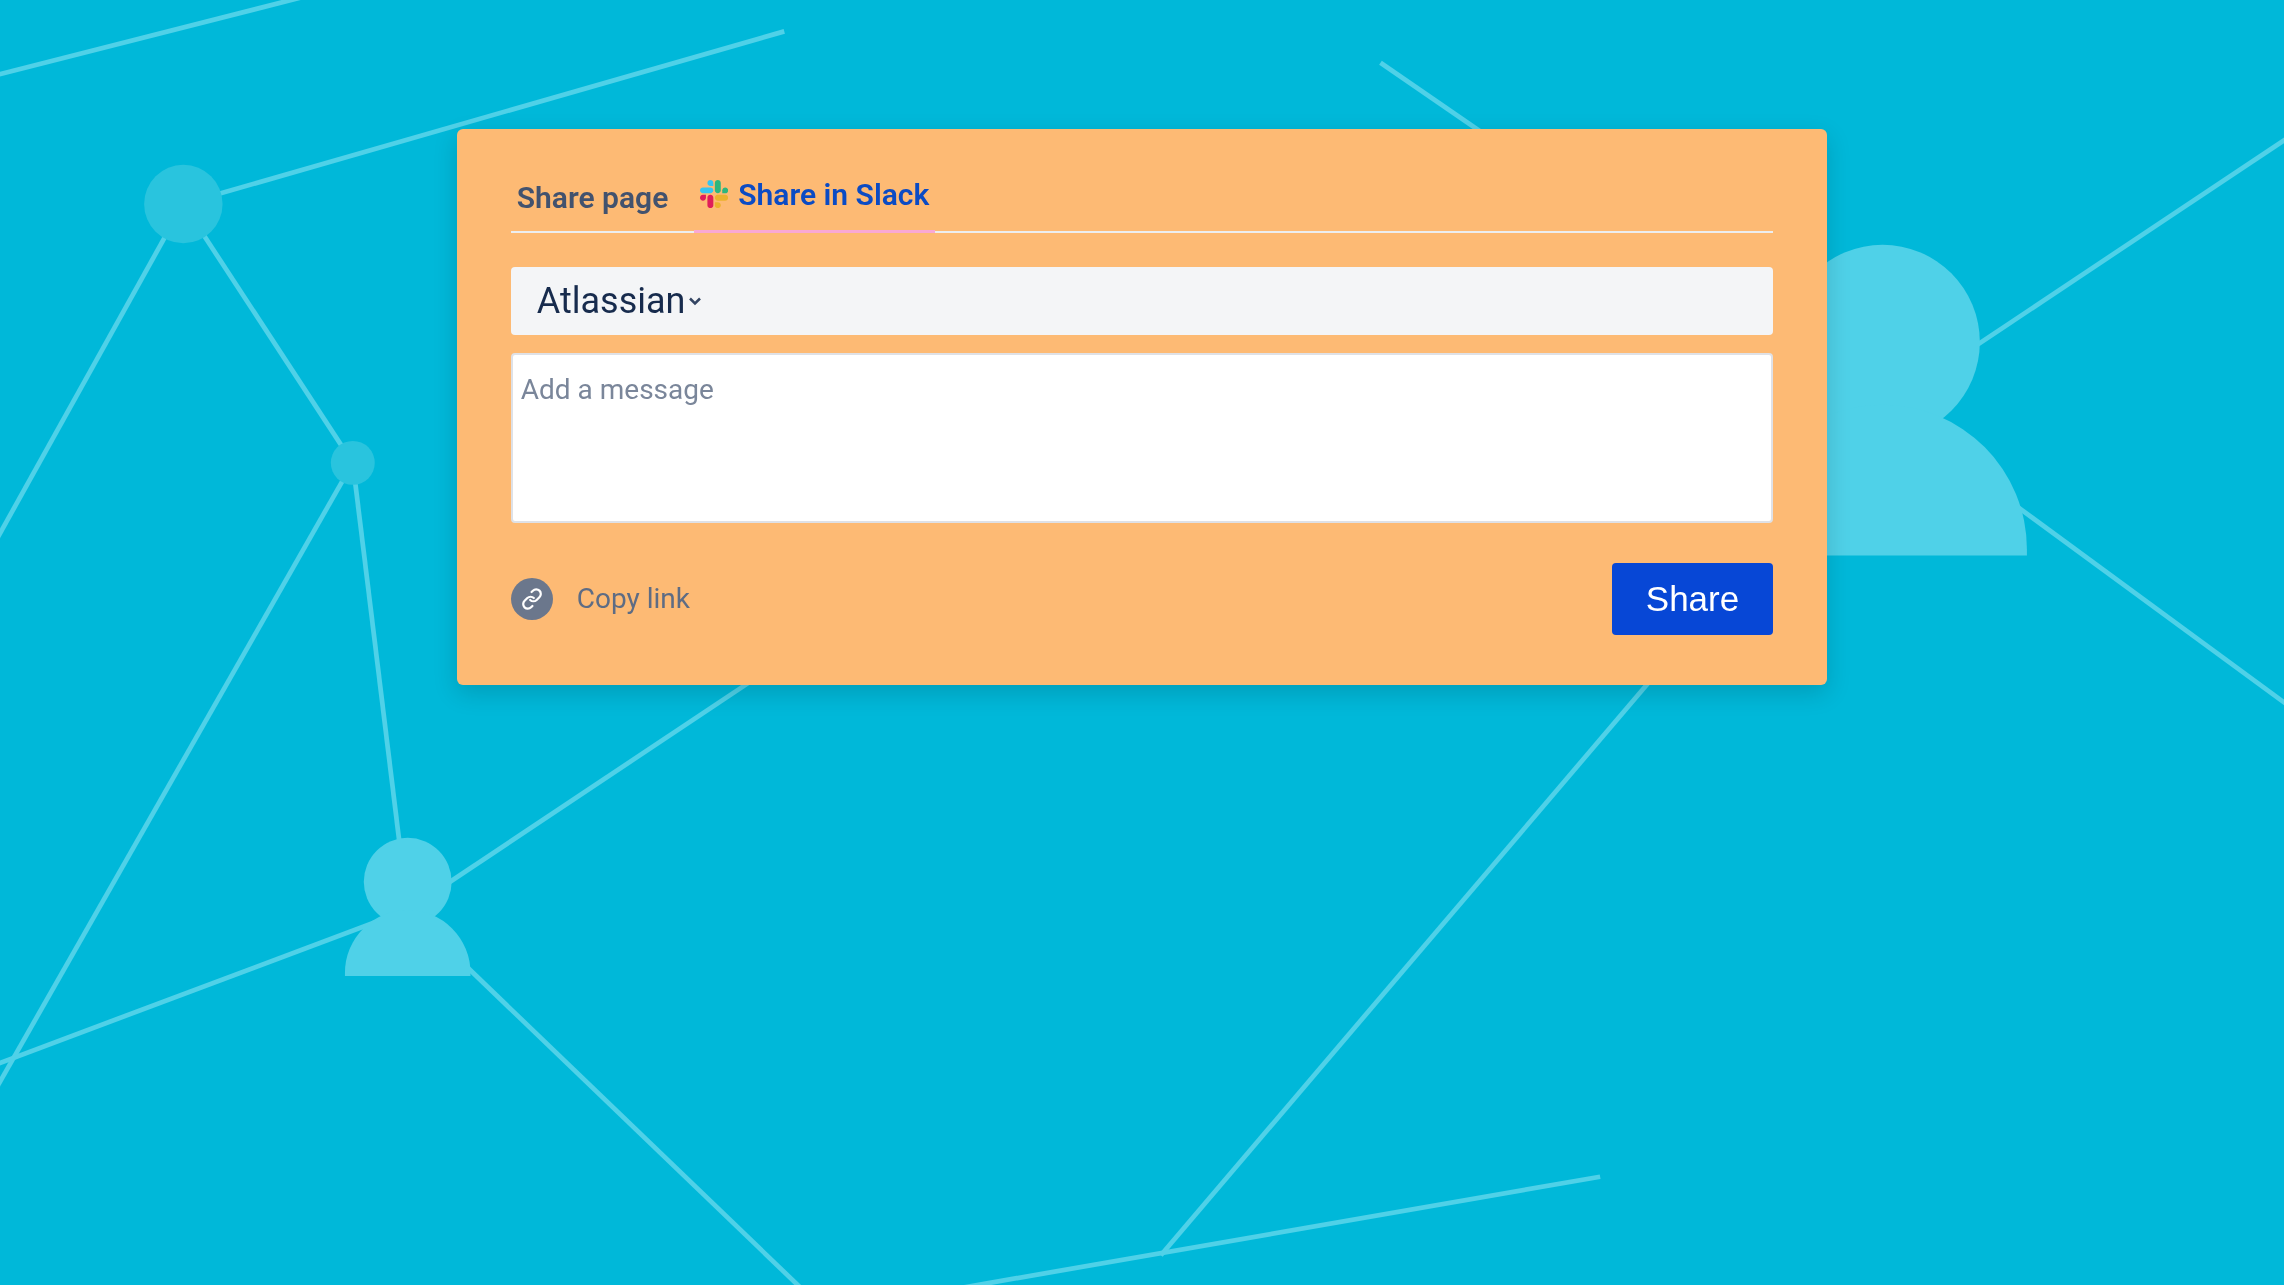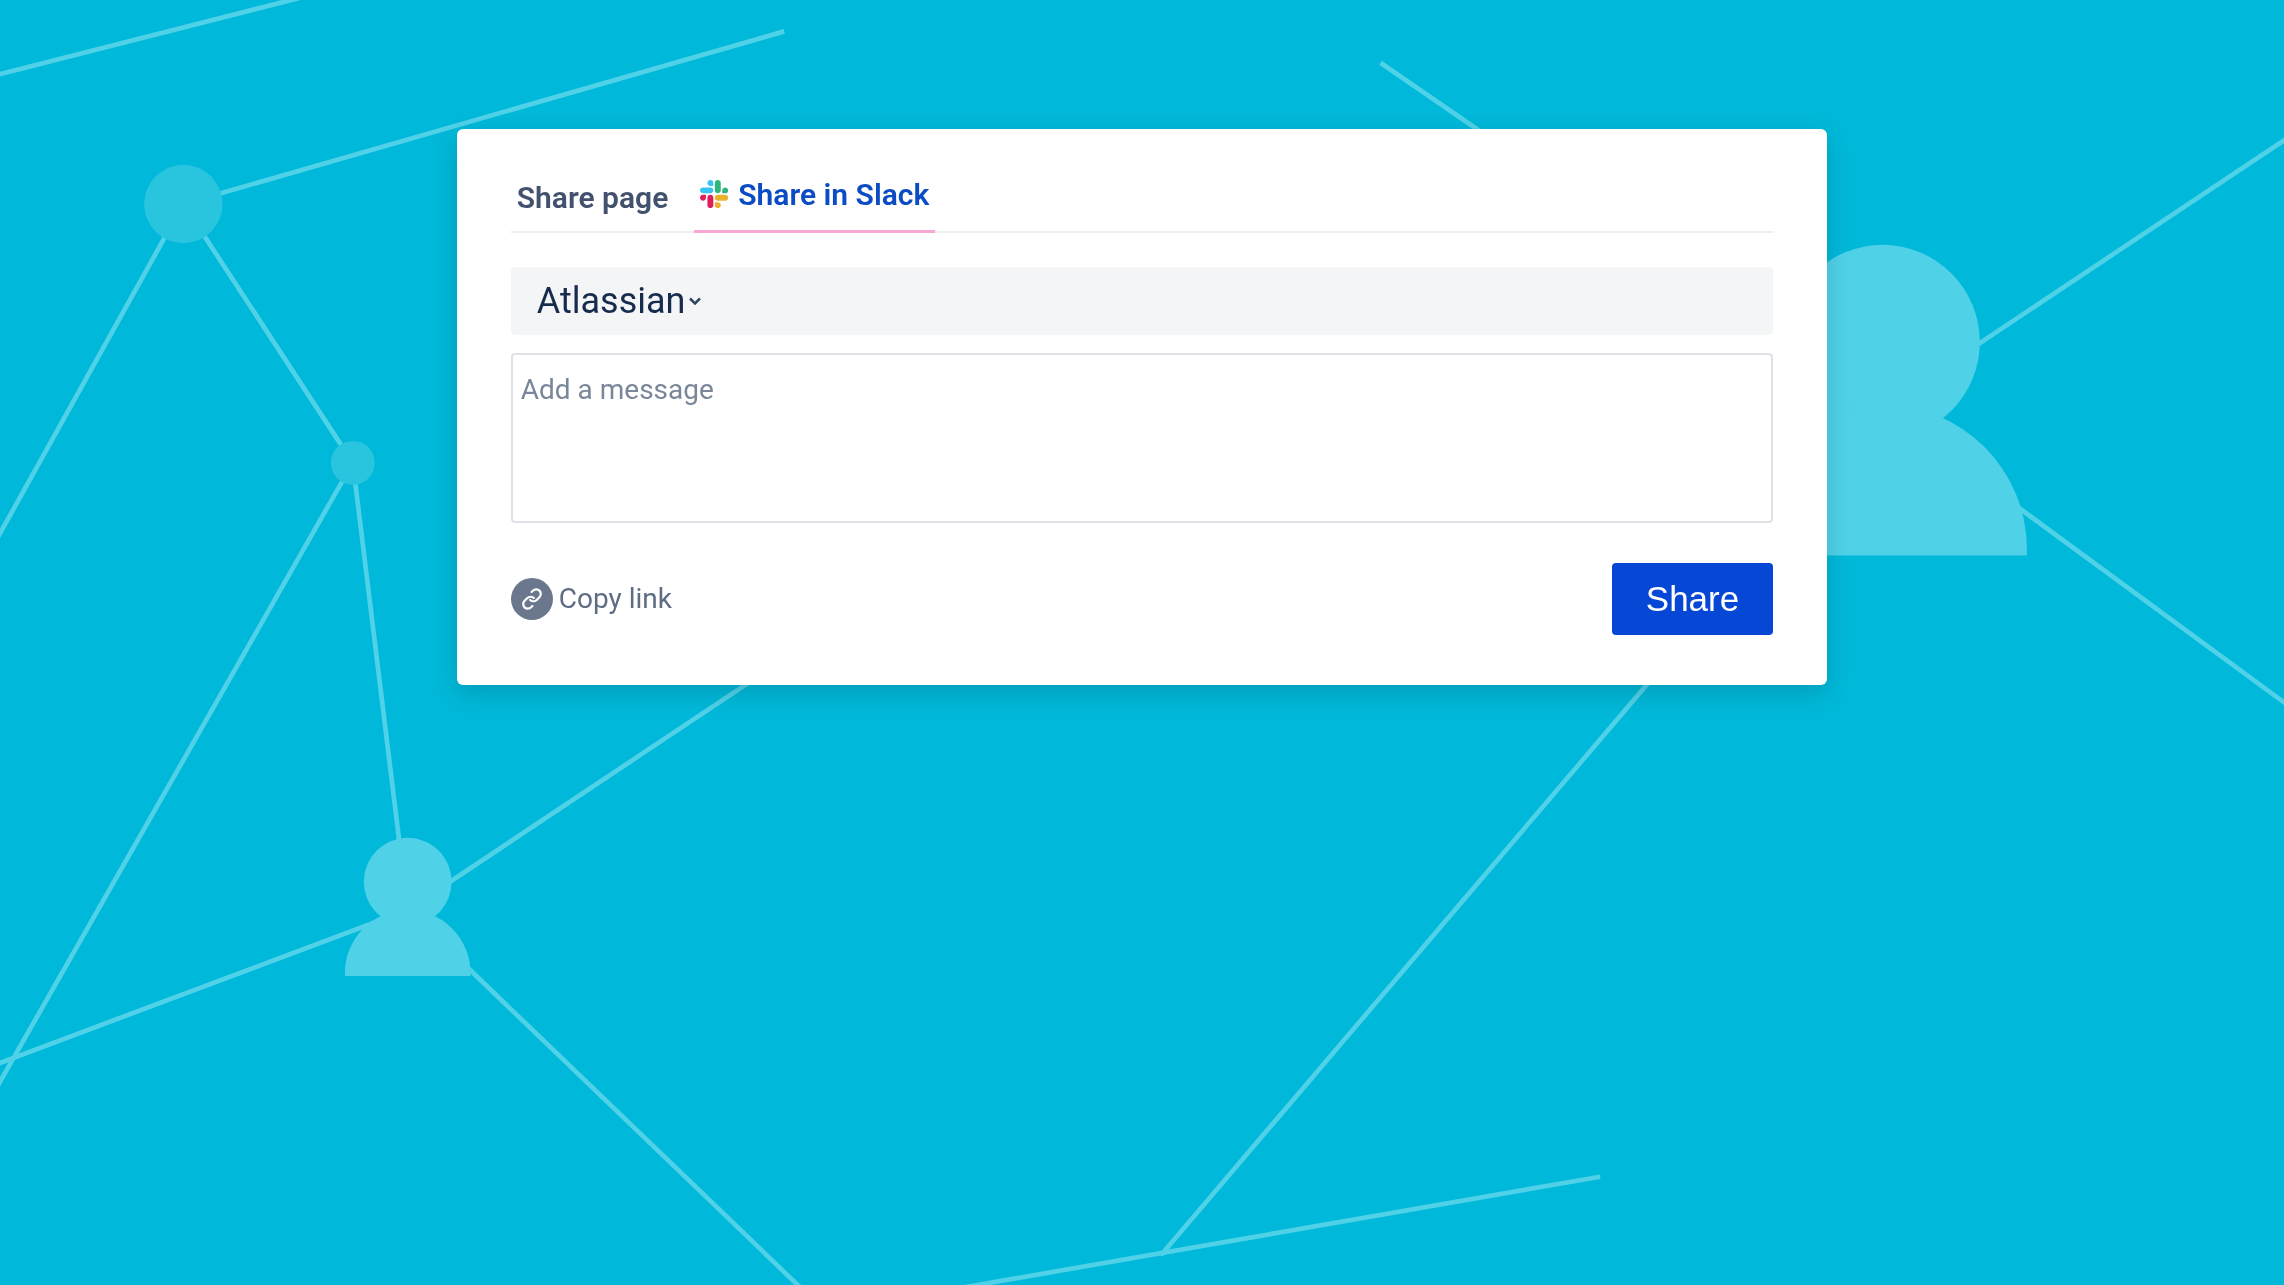--- a/index.html
+++ b/index.html
@@ -14,21 +14,21 @@
     position: absolute;
     inset: 0;
     width: 100%;
     height: 100%;
   }
   .modal {
     position: absolute;
     left: 20%;
     top: 10%;
     width: 60%;
-    background: #ffffff;
+    background: #fdba74;
     border-radius: 6px;
     box-shadow: 0 8px 24px rgba(0,0,0,0.15);
     padding: 46px 54px 50px 54px;
   }
   .tabs {
     display: flex;
     align-items: flex-end;
     gap: 20px;
     border-bottom: 2px solid #eceef0;
     margin-bottom: 34px;
@@ -81,21 +81,21 @@
   }
   .message-box::placeholder { color: #7a869a; }
   .footer {
     display: flex;
     align-items: center;
     justify-content: space-between;
   }
   .copy-link {
     display: flex;
     align-items: center;
-    gap: 6px;
+    gap: 24px;
     color: #5e6c84;
     font-size: 28px;
     cursor: pointer;
   }
   .link-badge {
     width: 42px; height: 42px;
     border-radius: 50%;
     background: #6b778c;
     display: flex;
     align-items: center;

